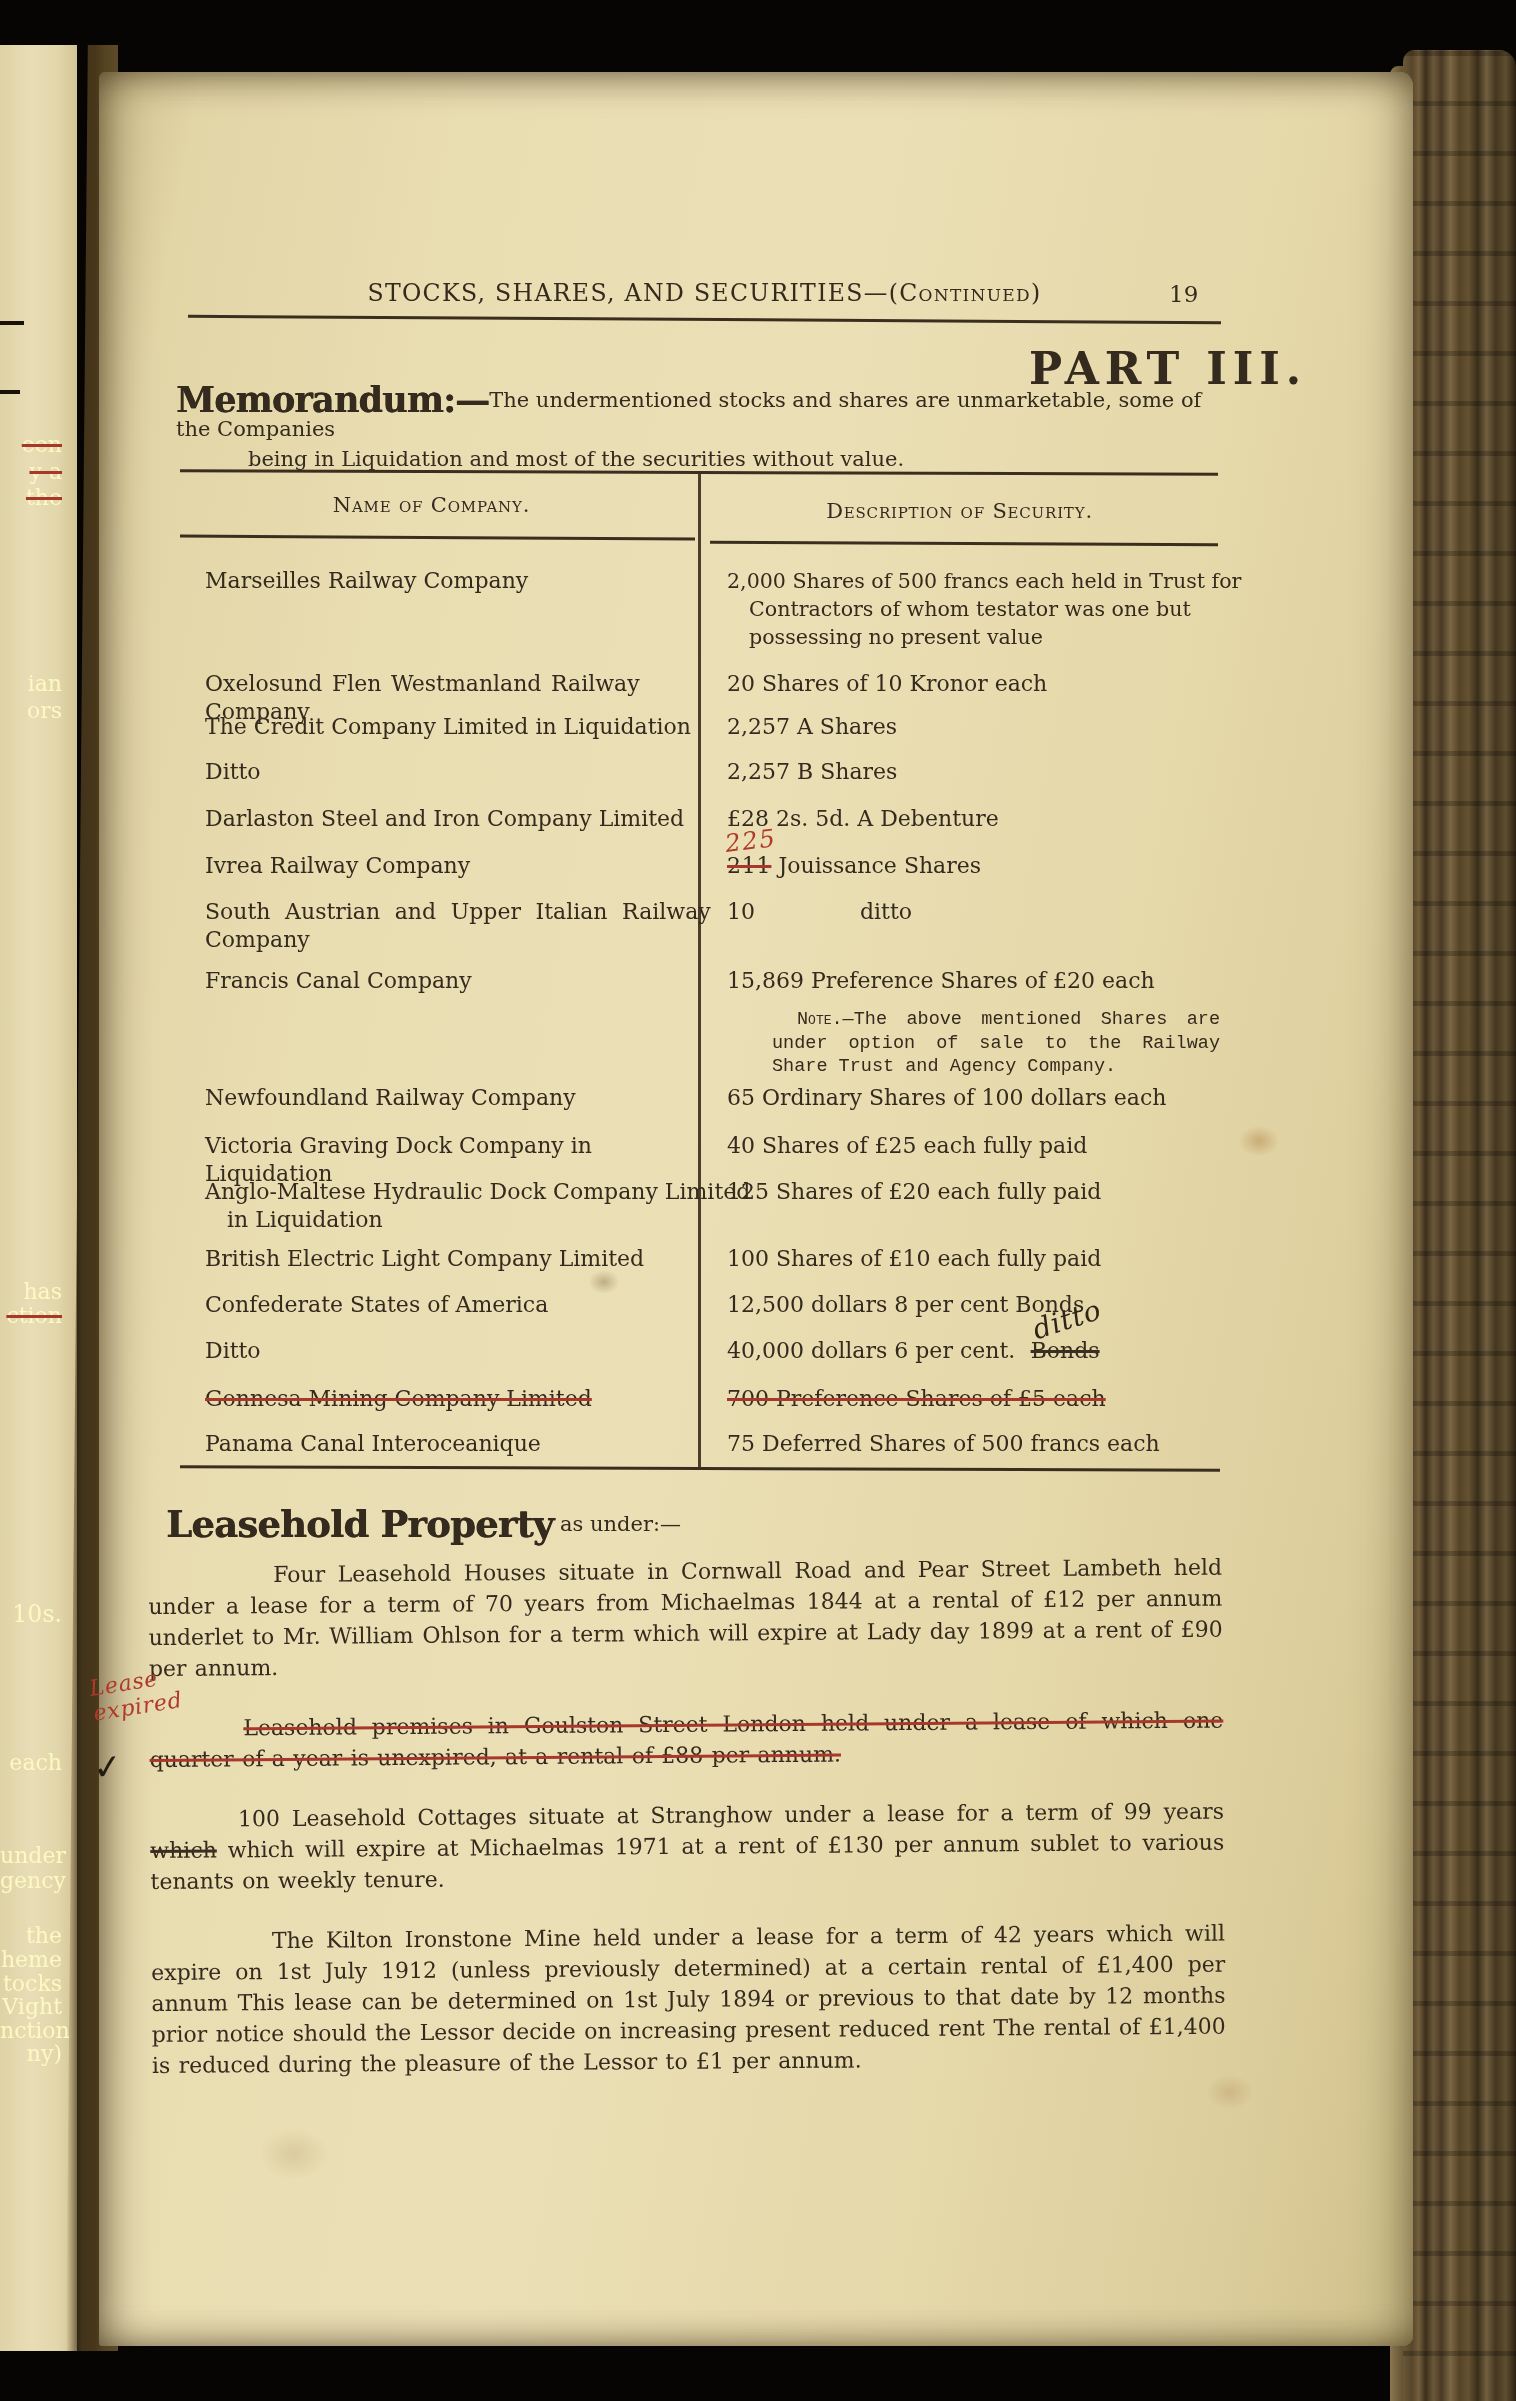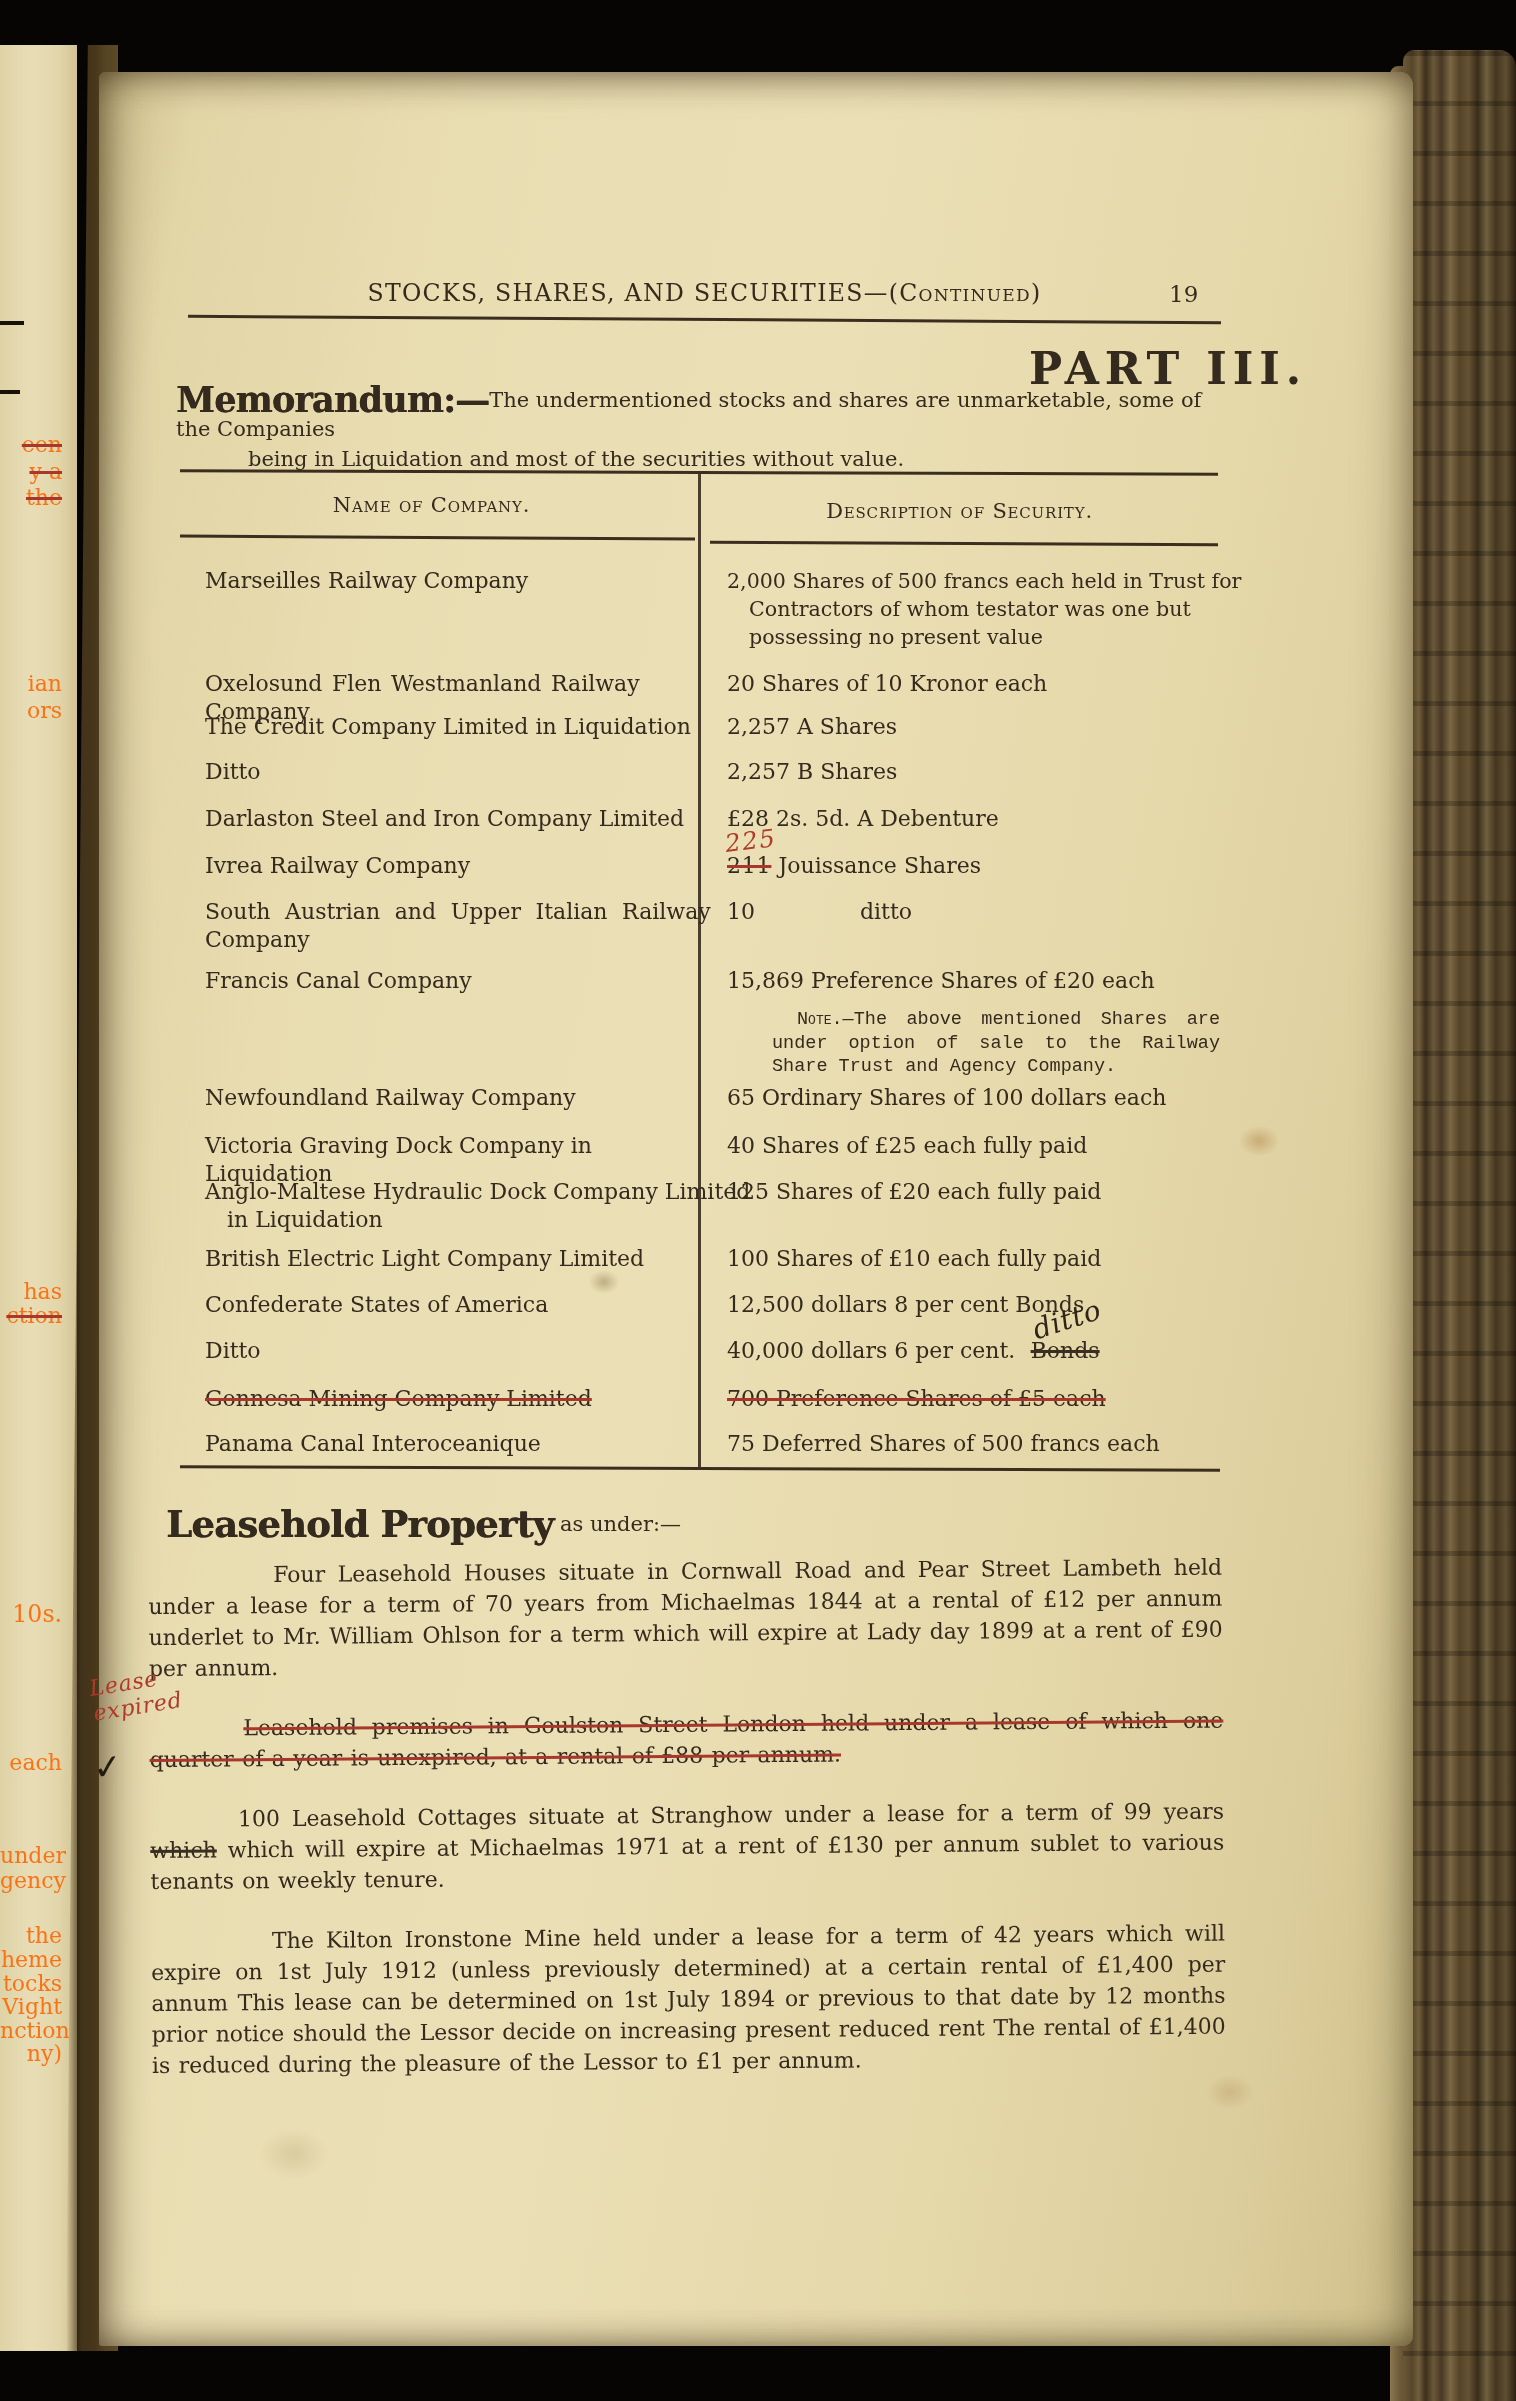--- a/index.html
+++ b/index.html
@@ -45,21 +45,21 @@
     border-radius:8.4px 8.4px 0 0;z-index:2;
   }
   .stains{position:absolute;inset:0;z-index:4;pointer-events:none;
     background:
       radial-gradient(ellipse 29px 22px at 1259px 1141px,rgba(164,110,44,.38),rgba(164,110,44,0) 70%),
       radial-gradient(ellipse 22px 17px at 604px 1282px,rgba(110,84,42,.35),rgba(110,84,42,0) 70%),
       radial-gradient(ellipse 34px 25px at 1230px 2092px,rgba(150,105,48,.22),rgba(150,105,48,0) 70%),
       radial-gradient(ellipse 50px 37px at 294px 2154px,rgba(120,90,40,.14),rgba(120,90,40,0) 70%);
   }
   
-  .frag{position:absolute;left:0;width:62px;text-align:right;font-size:22px;color:#f97316;z-index:5;}
+  .frag{position:absolute;left:0;width:62px;text-align:right;font-size:22px;color:#fef9c3;z-index:5;}
   .frag-bar{position:absolute;background:#17110a;z-index:5;}
   .strike-red{text-decoration:line-through;text-decoration-color:#a8382c;text-decoration-thickness:2.5px;}
   .strike-black{text-decoration:line-through;text-decoration-color:#3a2f22;text-decoration-thickness:2.5px;}
   .page-inner{position:absolute;left:99px;top:72px;width:1314px;height:2122px;z-index:6;}
   .page-inner > *{position:absolute;}
   .header-line{left:252px;top:207px;width:707px;text-align:center;font-size:23.6px;letter-spacing:1.3px;white-space:nowrap;}
   .sc{font-variant:small-caps;}
   .pagenum{left:1070px;top:209px;font-size:23px;}
   .rule{background:#3a2f1f;height:2.5px;}
   .rule-header{left:89px;top:246px;width:1033px;transform:rotate(.35deg);}

